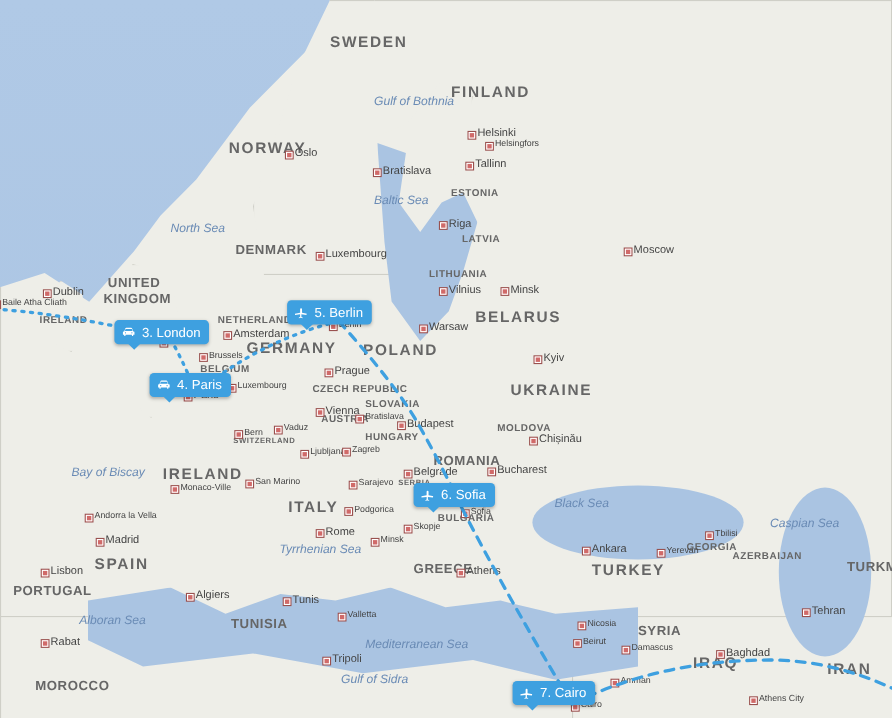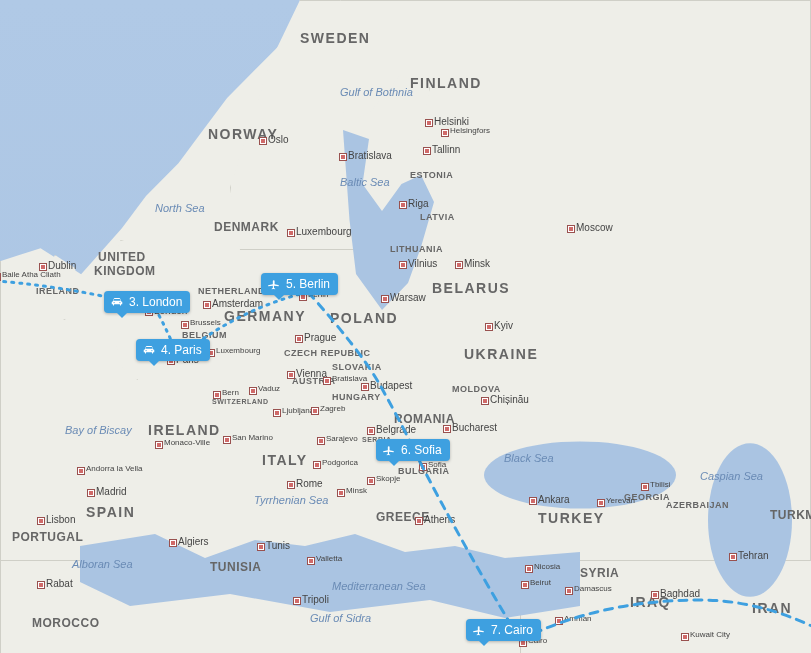--- a/index.html
+++ b/index.html
@@ -202,21 +202,21 @@
   <span class="lbl city" style="top:540px;left:266px">Tunis</span>
   <span class="lbl city" style="top:594px;left:302px">Tripoli</span>
   <span class="lbl city" style="top:578px;left:46px">Rabat</span>
   <span class="lbl city" style="top:494px;left:538px">Ankara</span>
   <span class="lbl city" style="top:562px;left:534px;font-size:8px">Nicosia</span>
   <span class="lbl city" style="top:578px;left:530px;font-size:8px">Beirut</span>
   <span class="lbl city" style="top:584px;left:574px;font-size:8px">Damascus</span>
   <span class="lbl city" style="top:614px;left:564px;font-size:8px">Amman</span>
   <span class="lbl city" style="top:636px;left:528px;font-size:8px">Cairo</span>
   <span class="lbl city" style="top:588px;left:660px">Baghdad</span>
-  <span class="lbl city" style="top:630px;left:690px;font-size:8px">Kuwait City</span>
+  <span class="lbl city" style="top:630px;left:690px;font-size:8px">Athens City</span>
   <span class="lbl city" style="top:550px;left:738px">Tehran</span>
   <span class="lbl city" style="top:496px;left:606px;font-size:8px">Yerevan</span>
   <span class="lbl city" style="top:480px;left:650px;font-size:8px">Tbilisi</span>
 
   <svg class="routes">
 
     <path class="route-auto" d="M -20 280 Q 60 284, 155 308"></path>
 
     <path class="route-auto" d="M 155 308 Q 170 335, 178 358"></path>
 

